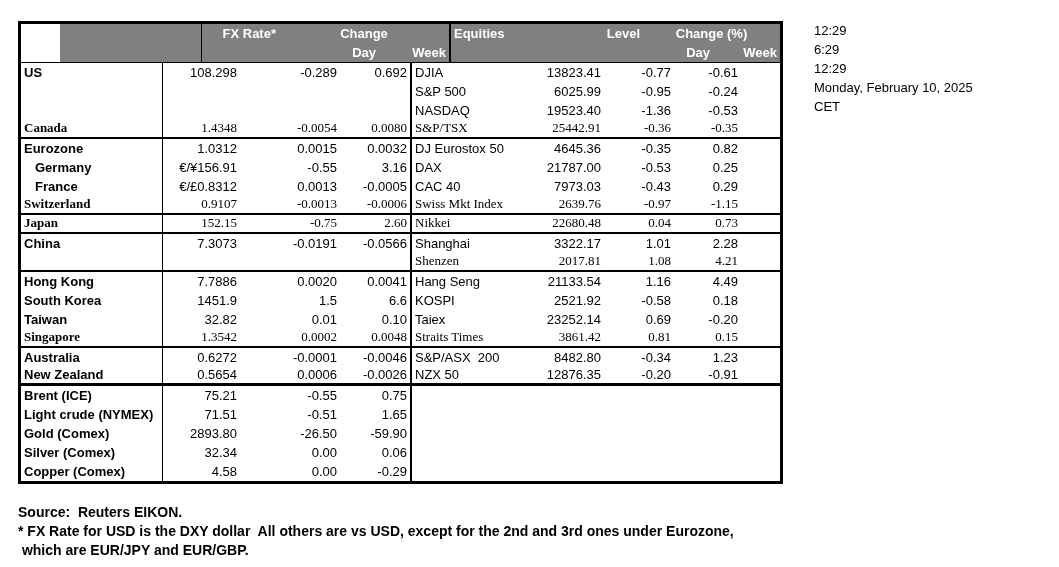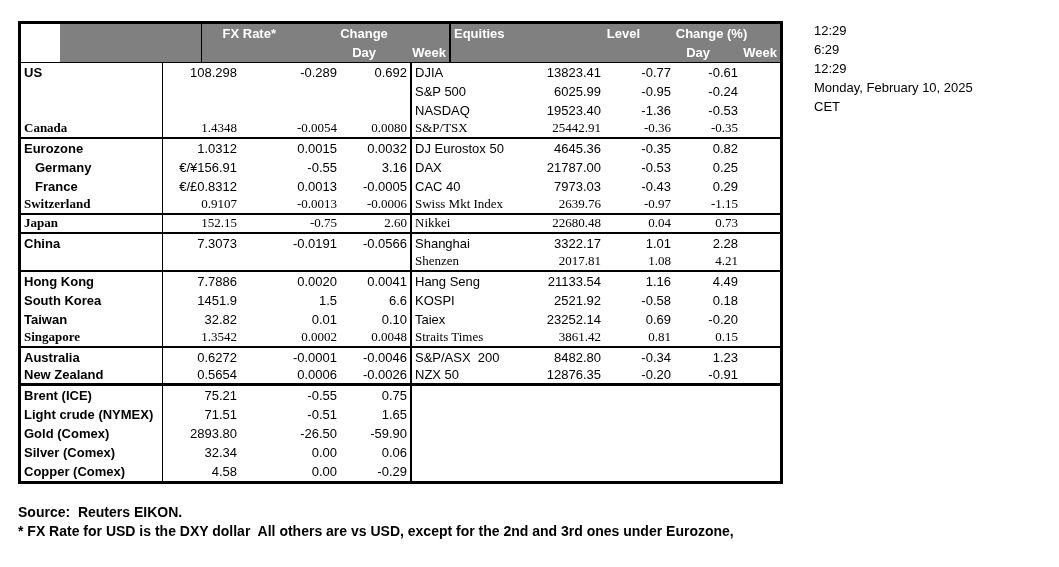--- a/index.html
+++ b/index.html
@@ -301,13 +301,14 @@
   <div>12:29</div>
   <div>6:29</div>
   <div>12:29</div>
   <div>Monday, February 10, 2025</div>
   <div>CET</div>
 </div>
 
 <div class="footer">
   <div>Source:  Reuters EIKON.</div>
   <div>* FX Rate for USD is the DXY dollar  All others are vs USD, except for the 2nd and 3rd ones under Eurozone,</div>
+  <div> which are EUR/JPY and EUR/GBP.</div>
 </div>
 
 </body></html>

